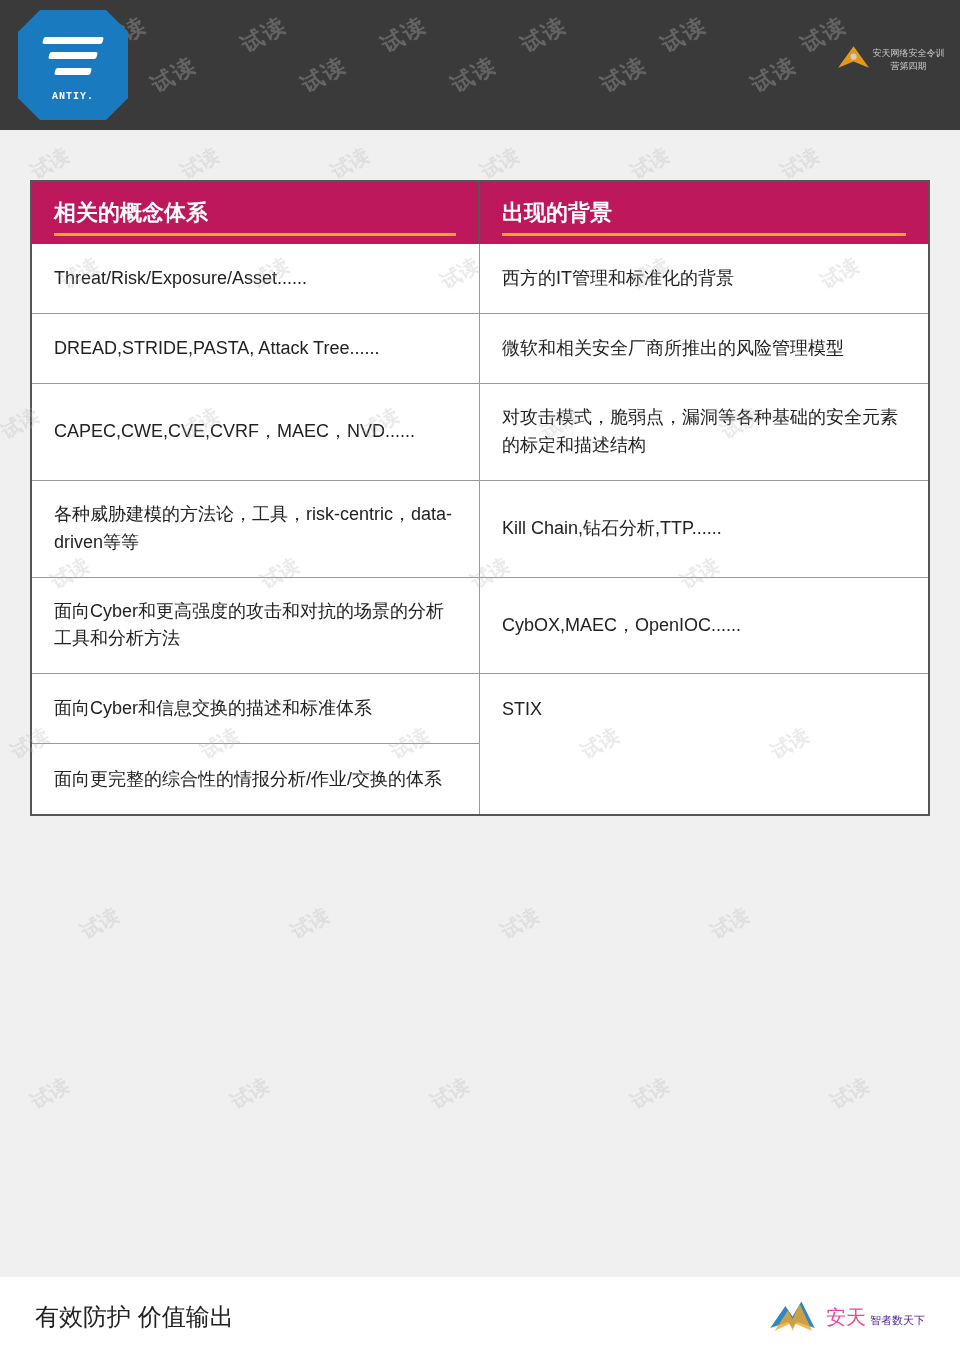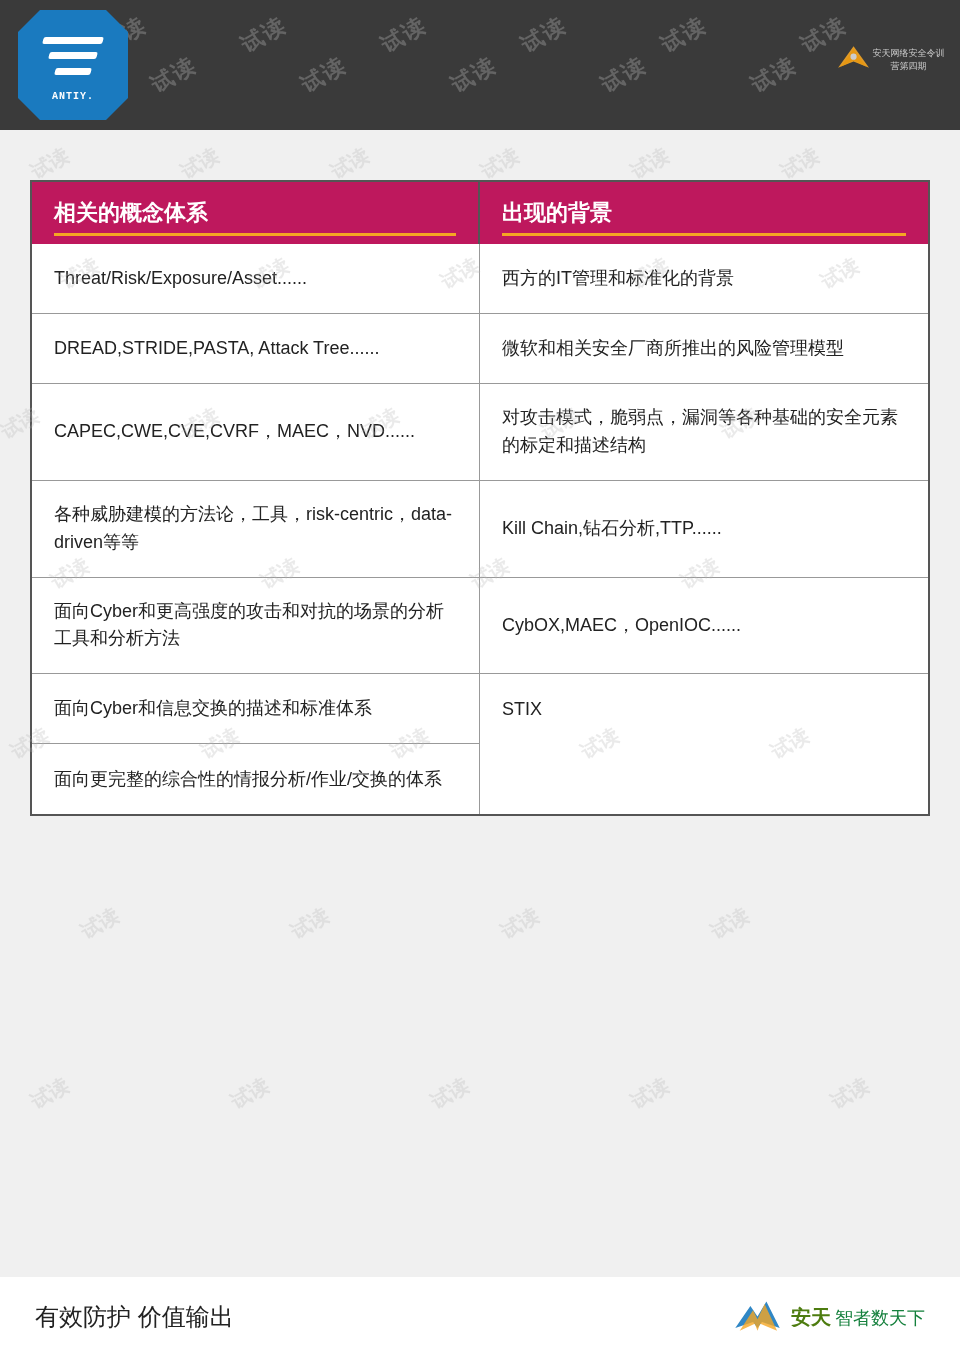--- a/index.html
+++ b/index.html
@@ -372,18 +372,18 @@
   <span class="footer-tagline">有效防护 价值输出</span>
   <div class="footer-logo">
 
     <svg class="footer-logo-bird" viewBox="0 0 60 45" xmlns="http://www.w3.org/2000/svg">
 
       <polygon points="5,35 22,10 30,22 40,5 55,35 35,28 30,35 25,28" fill="#1a7abf" opacity="0.9"></polygon>
       <polygon points="10,38 25,15 30,25 38,8 52,38 33,30 30,38 27,30" fill="#f5a623" opacity="0.8"></polygon>
     </svg>
     <div>
       <div style="display:flex; align-items:baseline; gap:4px;">
-        <span style="font-size:20px; font-weight:bold; color:#4d7c0f;">安天</span>
-        <span style="font-size:18px; color:#15803d;">智者数天下</span>
+        <span style="font-size:20px; font-weight:normal; color:#ec4899;">安天</span>
+        <span style="font-size:11px; color:#4c1d95;">智者数天下</span>
       </div>
     </div>
   </div>
 </div>
 
 </body></html>

